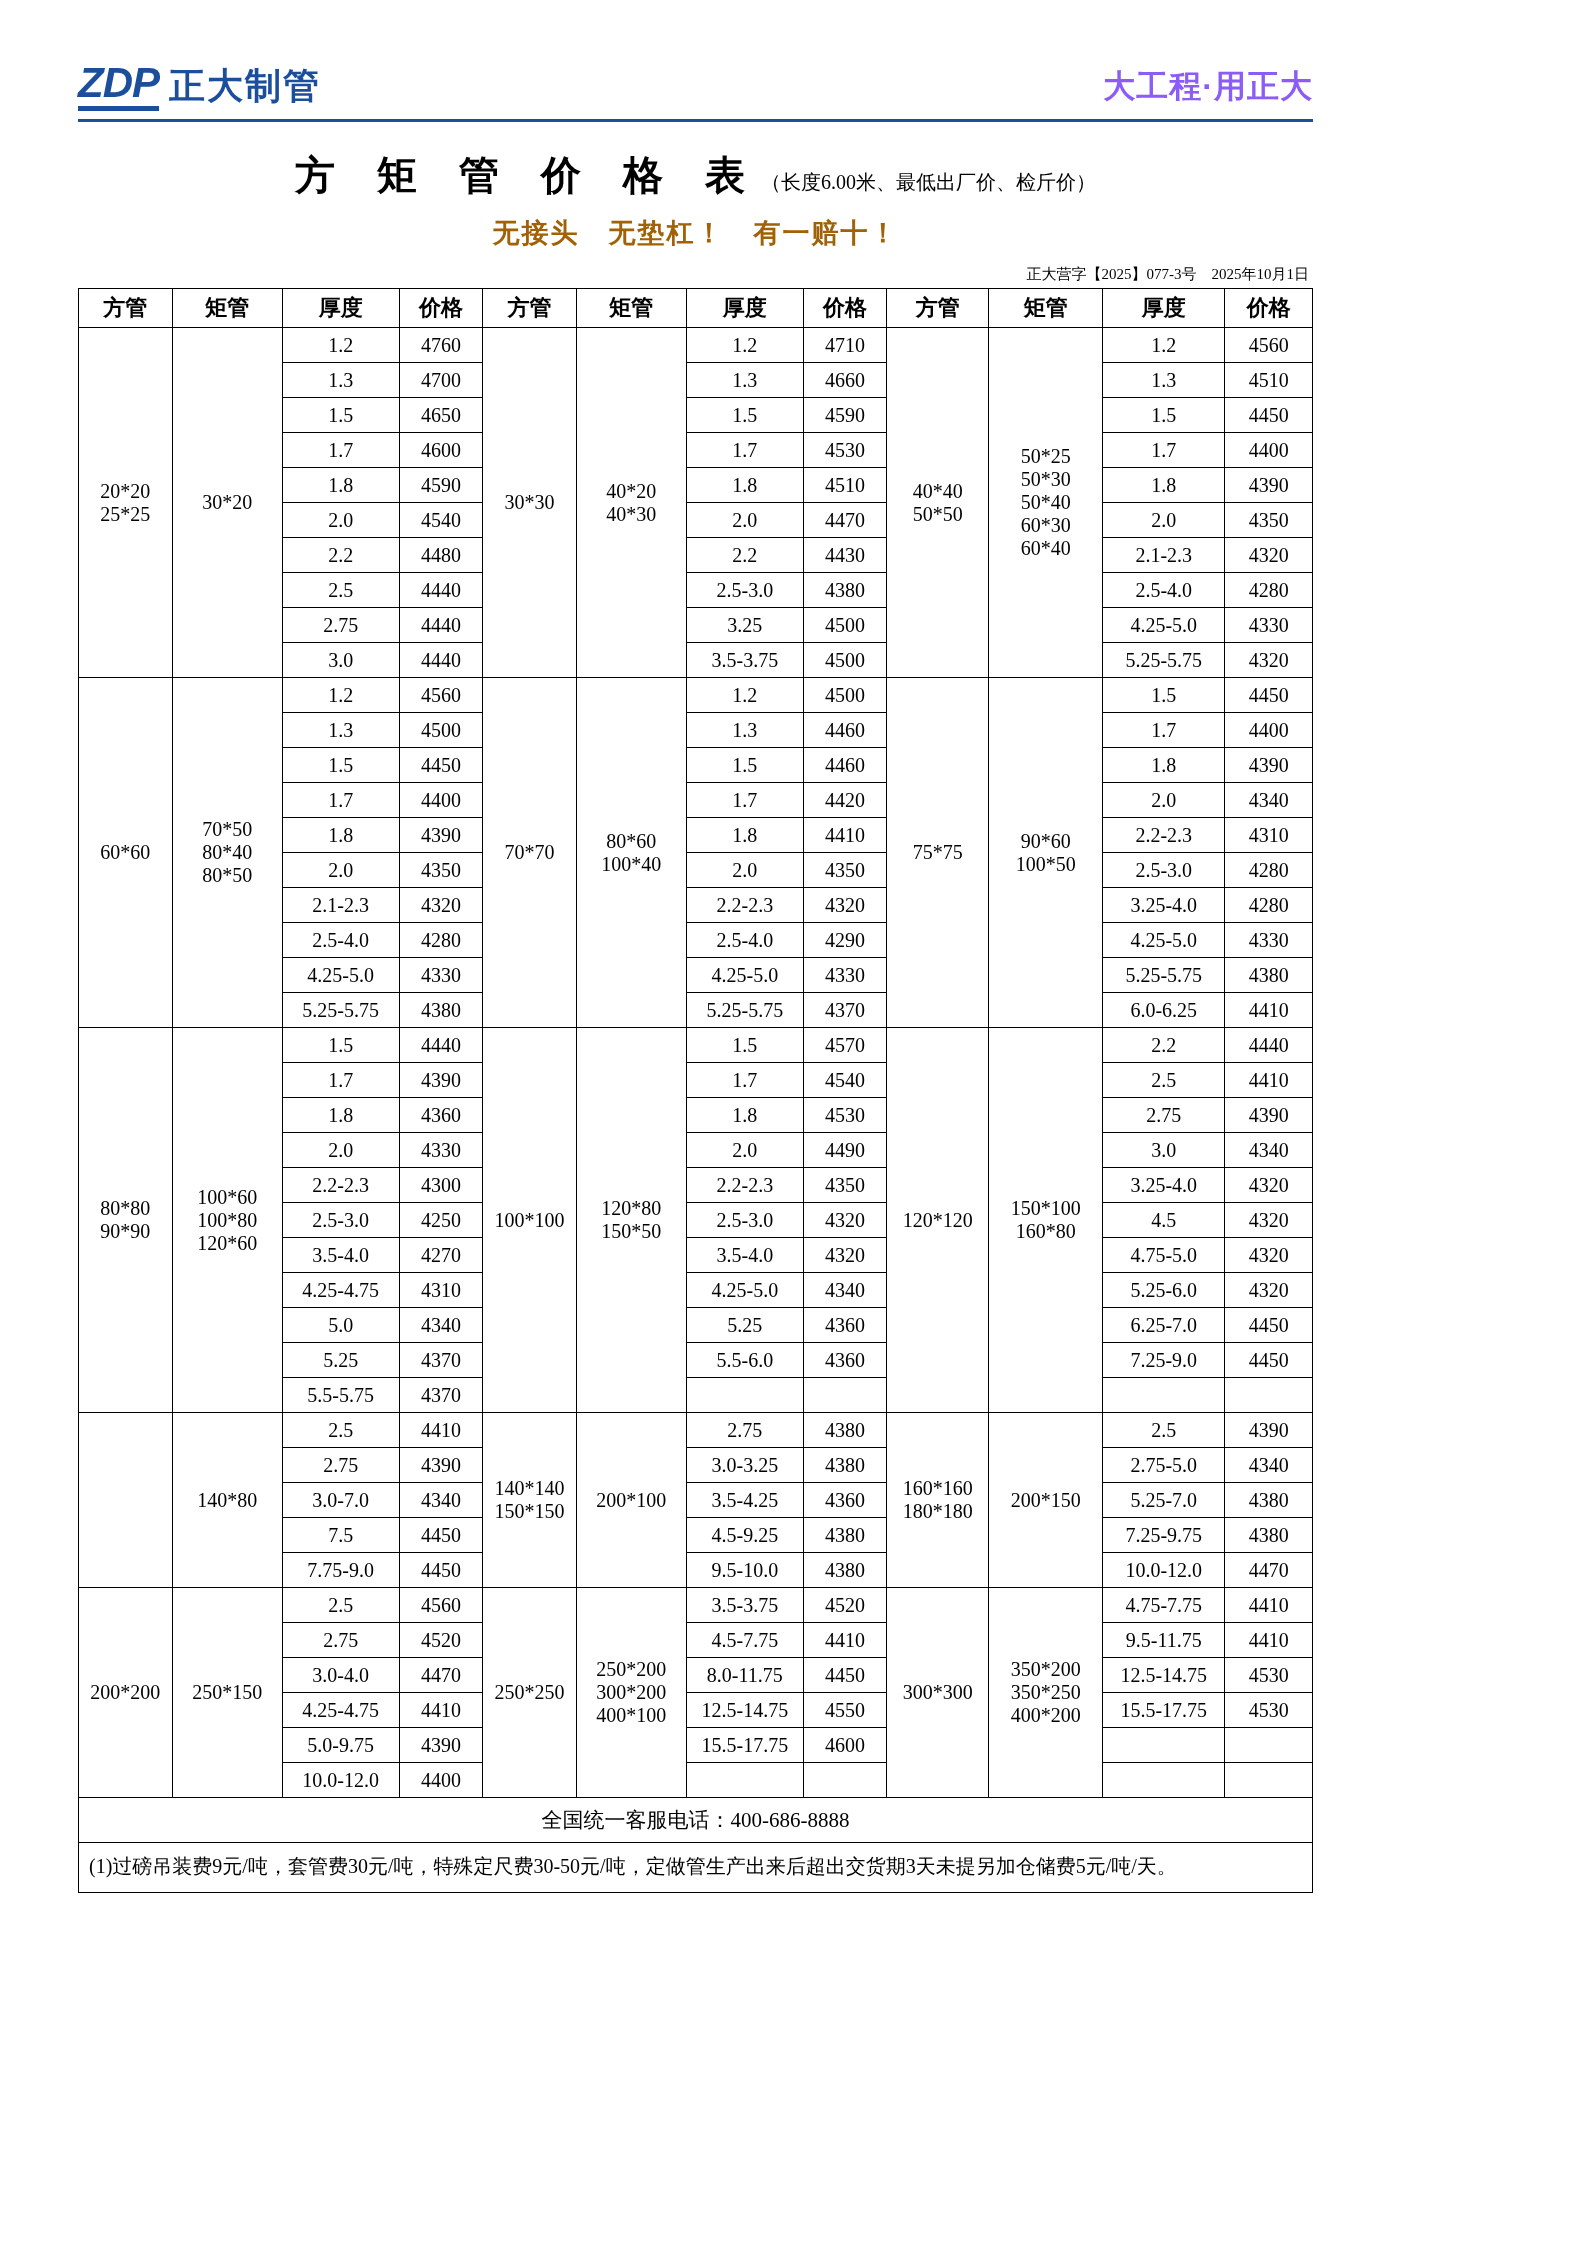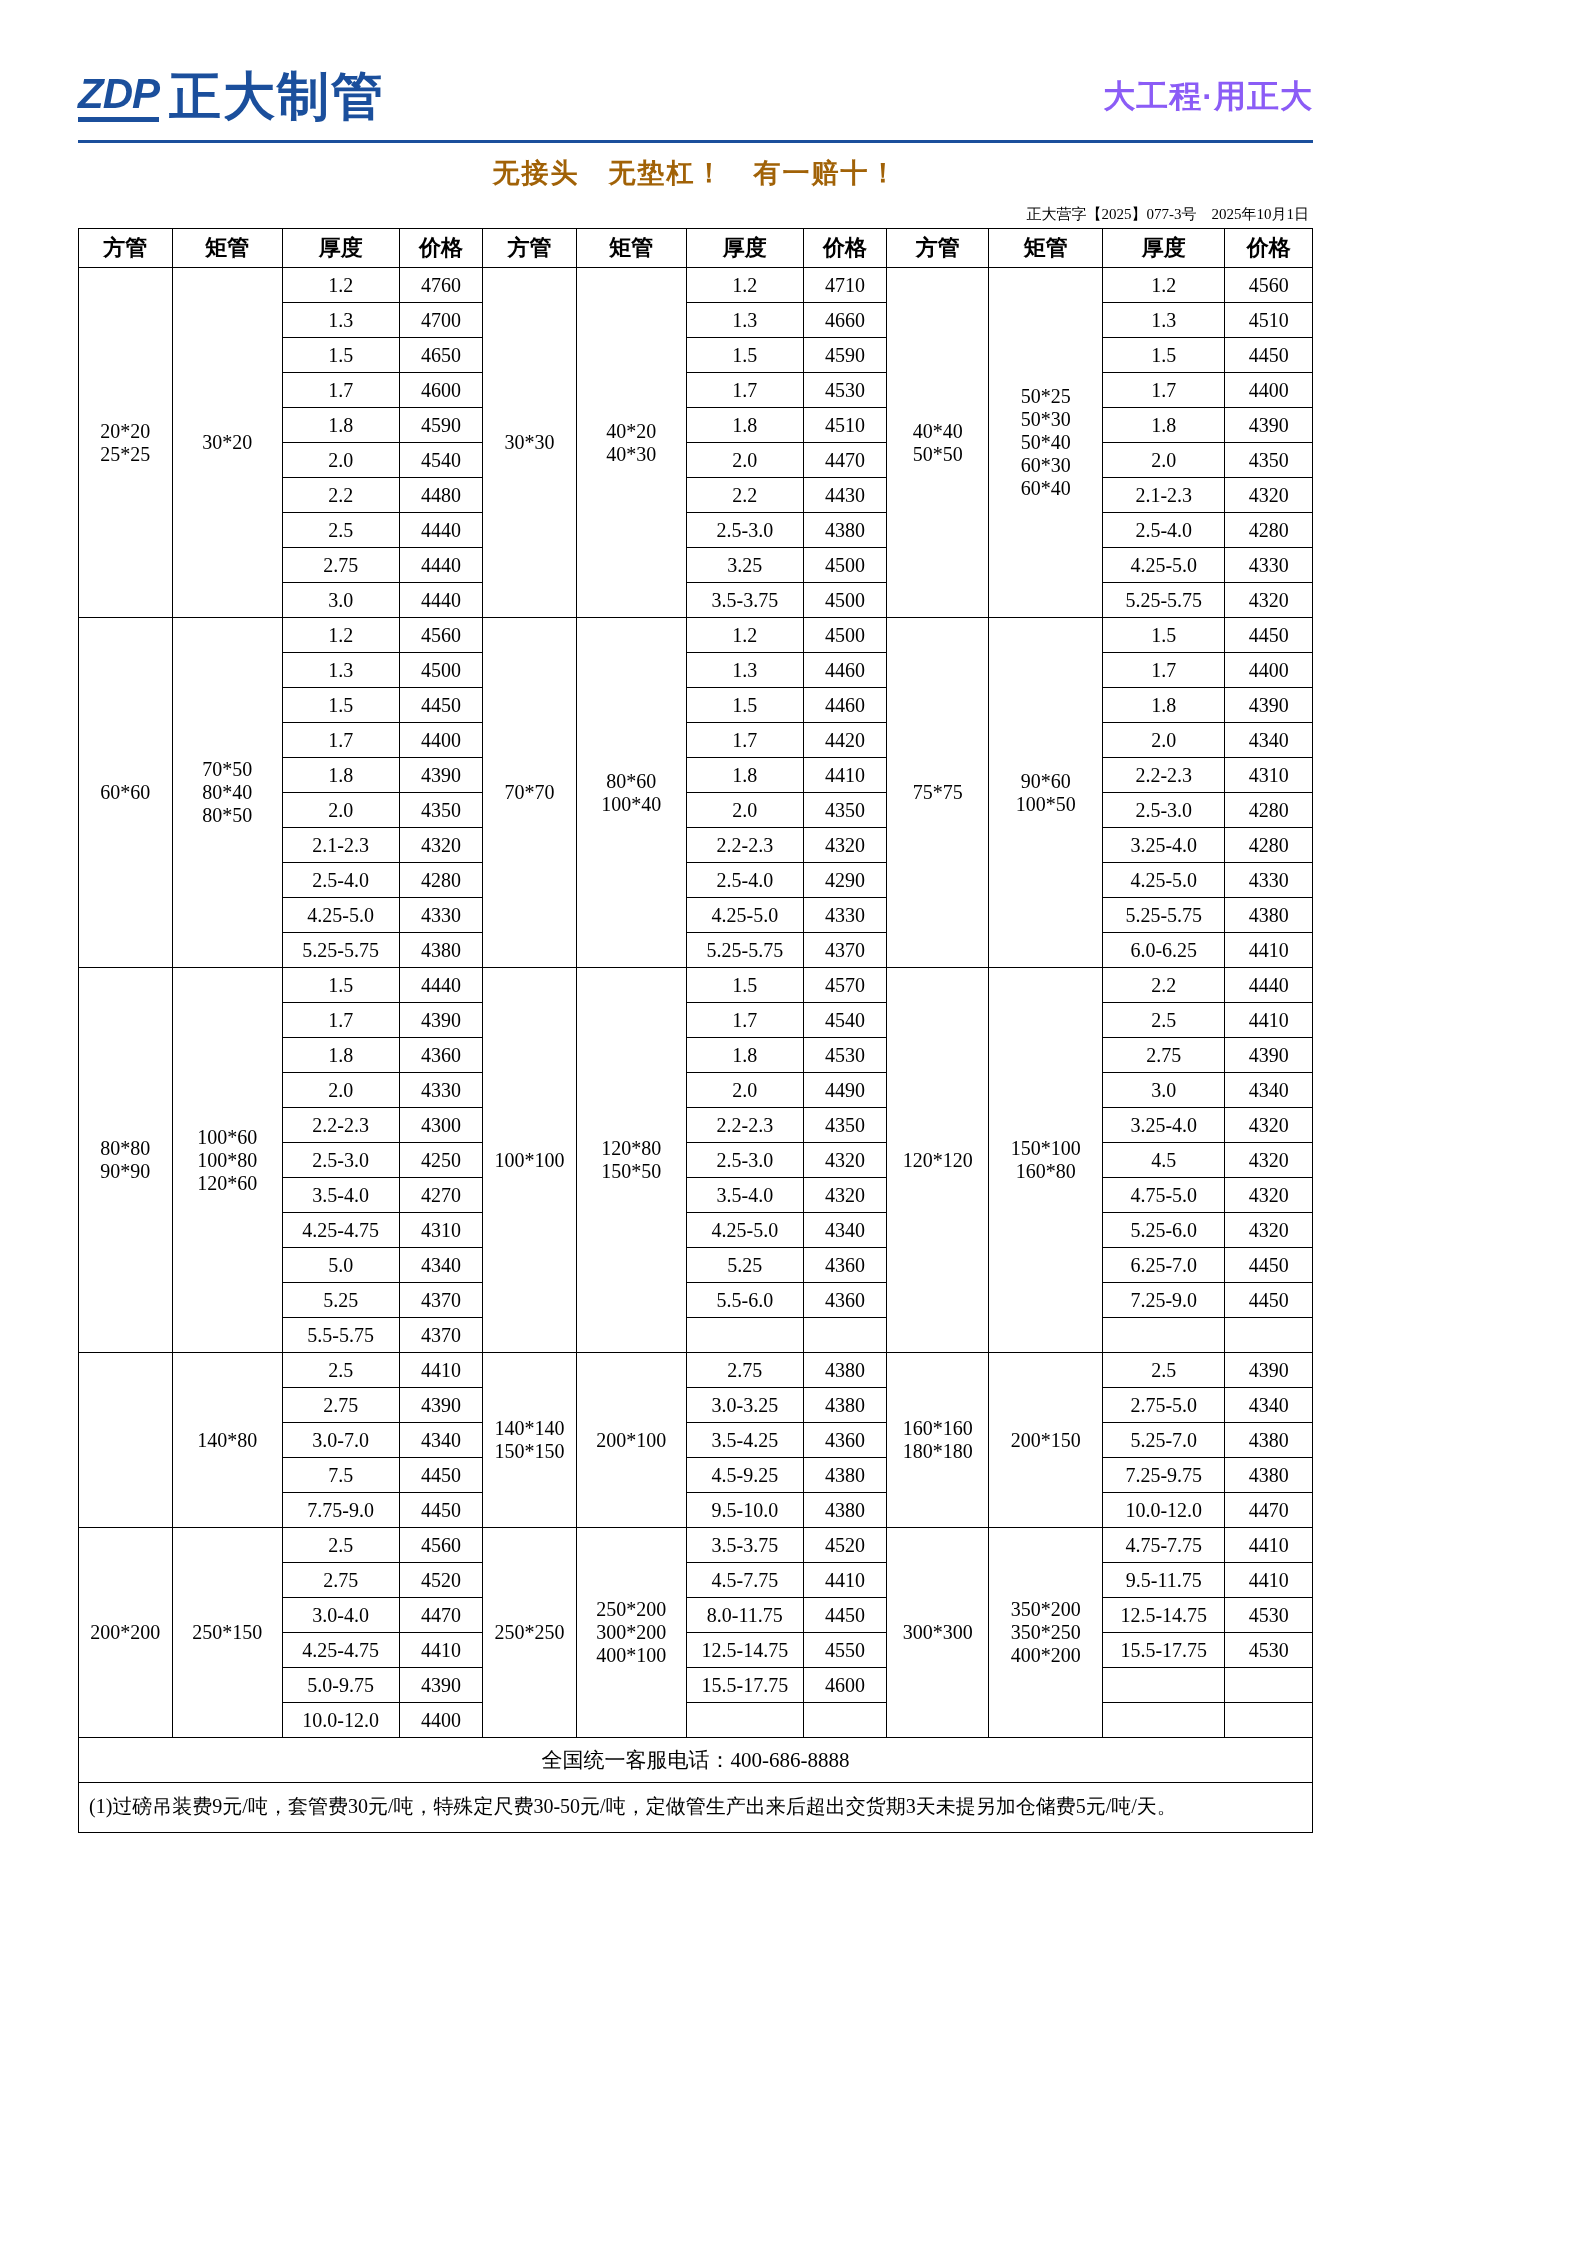--- a/index.html
+++ b/index.html
@@ -17,21 +17,21 @@
   .brand{display:flex;align-items:center;gap:10px;}
   .zdp-logo{
     font-family:"Liberation Sans",sans-serif;
     font-weight:bold;font-style:italic;font-size:42px;letter-spacing:-1px;
     color:#1b4f9c;
     border-bottom:5px solid #1b4f9c;
     line-height:1.0;padding-bottom:2px;
   }
   .brand-name{
     font-family:"Liberation Sans",sans-serif;
-    font-weight:bold;font-size:52px;color:#1b4f9c;letter-spacing:2px;
+    font-weight:bold;font-size:36px;color:#1b4f9c;letter-spacing:2px;
   }
   .slogan{
     font-family:"Liberation Sans",sans-serif;
     font-weight:bold;font-size:32px;color:#8b5cf6;letter-spacing:1px;
   }
   .rule{height:3px;background:#1b4f9c;margin-top:8px;}
 
   
   .title-row{text-align:center;margin-top:26px;}
   .main-title{
@@ -92,20 +92,23 @@
 
   <div class="header">
     <div class="brand">
       <span class="zdp-logo">ZDP</span>
       <span class="brand-name">正大制管</span>
     </div>
     <div class="slogan">大工程·用正大</div>
   </div>
   <div class="rule"></div>
 
+  <div class="title-row">
+    <span class="main-title">方 矩 管 价 格 表</span><span class="title-note">（长度6.00米、最低出厂价、检斤价）</span>
+  </div>
   <div class="sub-title">无接头　无垫杠！　有一赔十！</div>
   <div class="docnum">正大营字【2025】077-3号　2025年10月1日</div>
 
   <table class="price">
     <colgroup>
       <col class="sq">
         <col class="rect">
         <col class="th">
         <col class="pr">
       <col class="sq">

